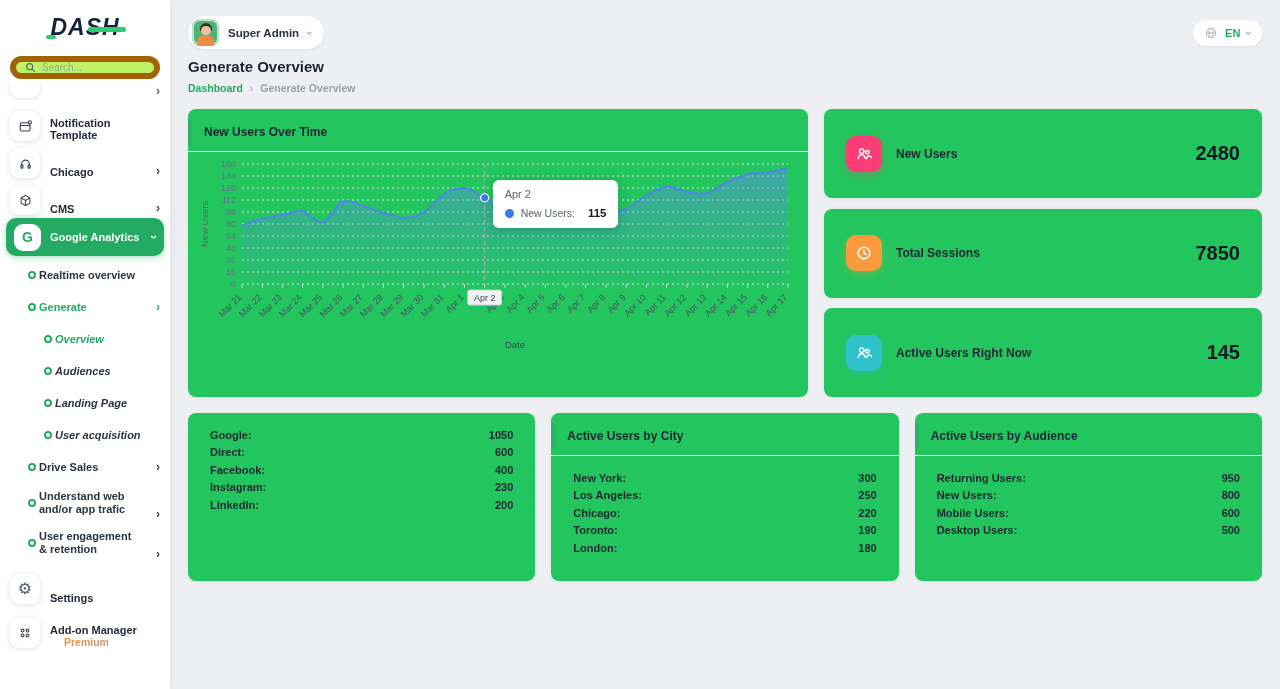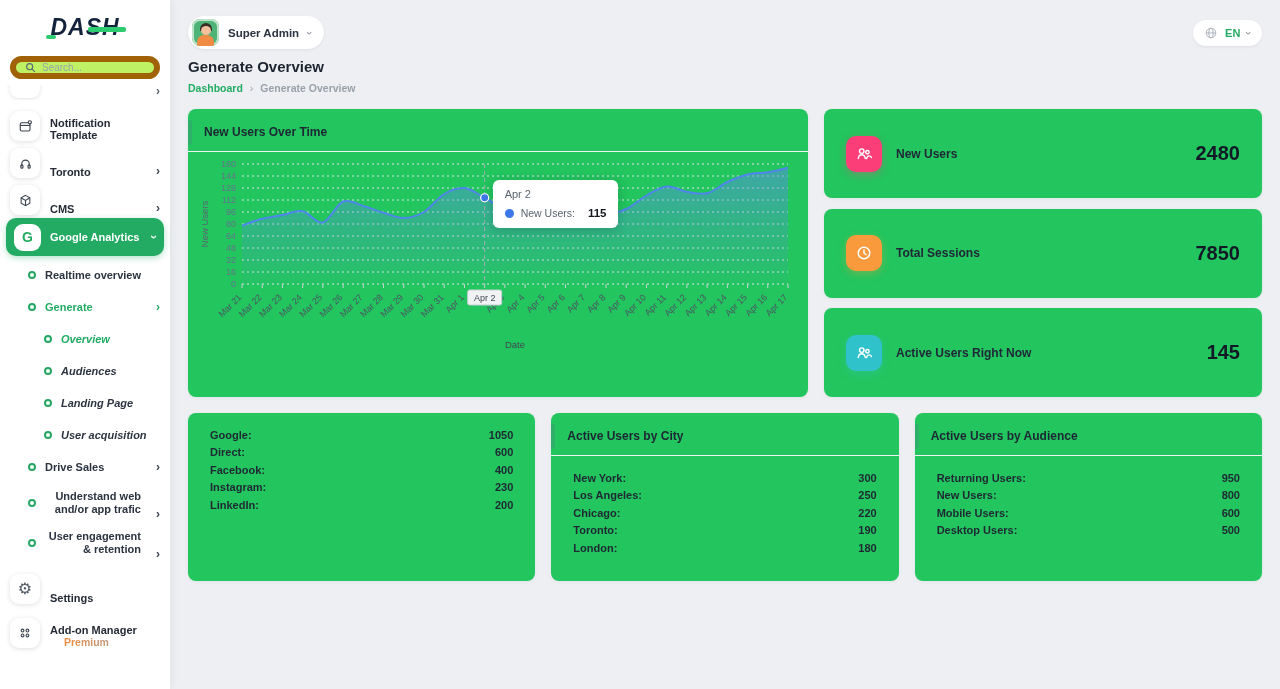--- a/index.html
+++ b/index.html
@@ -29,21 +29,21 @@
   .chev { margin-left:auto; color:#39424e; font-size:12px; font-weight:700; }
   .chev-down { display:inline-block; transform:rotate(90deg); }
 
   .ga-pill { margin:3px 6px; height:38px; background:#23ab63; border-radius:10px;
     display:flex; align-items:center; gap:9px; padding:0 8px; cursor:pointer; box-shadow:0 2px 6px rgba(35,171,99,.35); }
   .ga-pill .icon-box { background:#fff; box-shadow:none; width:27px; height:27px; min-width:27px; }
   .ga-g { color:#23ab63; font-weight:900; font-size:14px; }
   .ga-pill .side-label { color:#fff; }
   .ga-pill .chev { color:#e8f7ee; }
 
-  .sub-item { min-height:32px; display:flex; align-items:center; gap:9px; padding:2px 10px 2px 28px; cursor:pointer;text-align:right; }
+  .sub-item { min-height:32px; display:flex; align-items:center; gap:3px; padding:2px 10px 2px 28px; cursor:pointer; }
   .sub-item.lvl2 { padding-left:44px;font-style:italic; }
   .bullet { width:8px; height:8px; min-width:8px; border-radius:50%; border:2px solid #27a866; background:#fff;
     box-shadow:inset 0 0 0 1.5px #fff; }
   .sub-label { font-size:11px; font-weight:700; color:#2b3440; line-height:13px; }
   .sub-item.green .sub-label, .sub-item.green .chev { color:#23ab63; }
   .sub-item.green .bullet { border-color:#23ab63; }
 
   .gear-glyph { font-size:16px; color:#525b66; line-height:1; }
   .addon-labels { display:flex; flex-direction:column; }
   .premium { font-size:10.5px; font-weight:700; margin-left:14px;
@@ -143,21 +143,21 @@
   </div>
 
   <div class="side-item">
     <span class="icon-box">
       <svg width="15" height="15" viewBox="0 0 20 20" fill="none" stroke="currentColor" stroke-width="1.5">
           <path d="M5 13.5v-3a5 5 0 0 1 10 0v3"></path>
           <rect x="3.8" y="11.8" width="2.8" height="4.4" rx="1.3"></rect>
           <rect x="13.4" y="11.8" width="2.8" height="4.4" rx="1.3"></rect>
         </svg>
     </span>
-    <span class="side-label">Toronto</span>
+    <span class="side-label">Chicago</span>
     <span class="chev">›</span>
   </div>
 
   <div class="side-item">
     <span class="icon-box">
       <svg width="15" height="15" viewBox="0 0 20 20" fill="none" stroke="currentColor" stroke-width="1.4">
           <path d="M10 3.2l5.8 3.2v7.2L10 16.8 4.2 13.6V6.4z"></path>
           <path d="M4.5 6.6L10 9.8l5.5-3.2M10 9.8v6.8"></path>
         </svg>
     </span>

